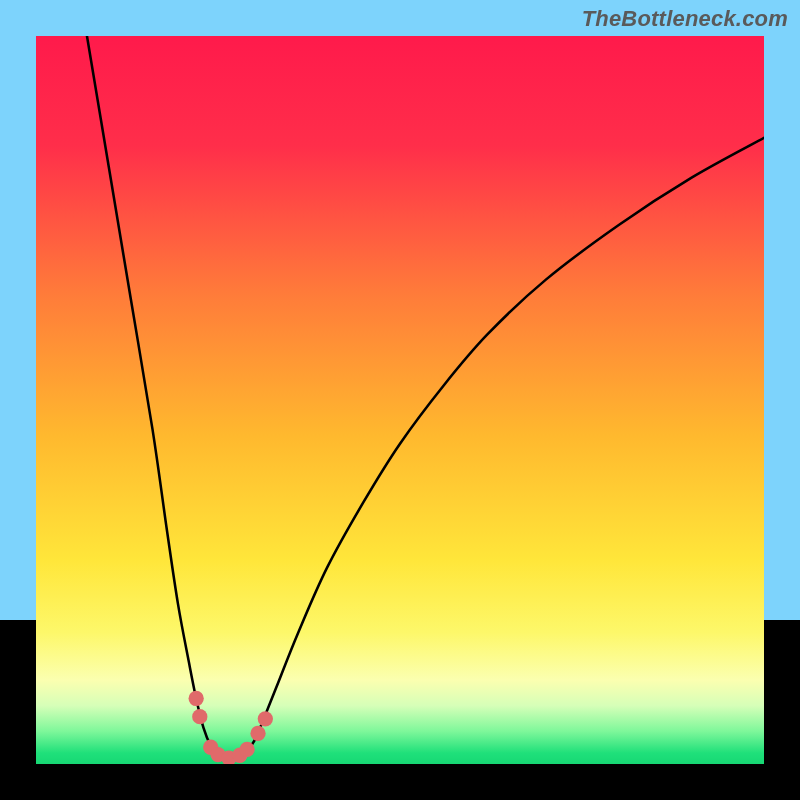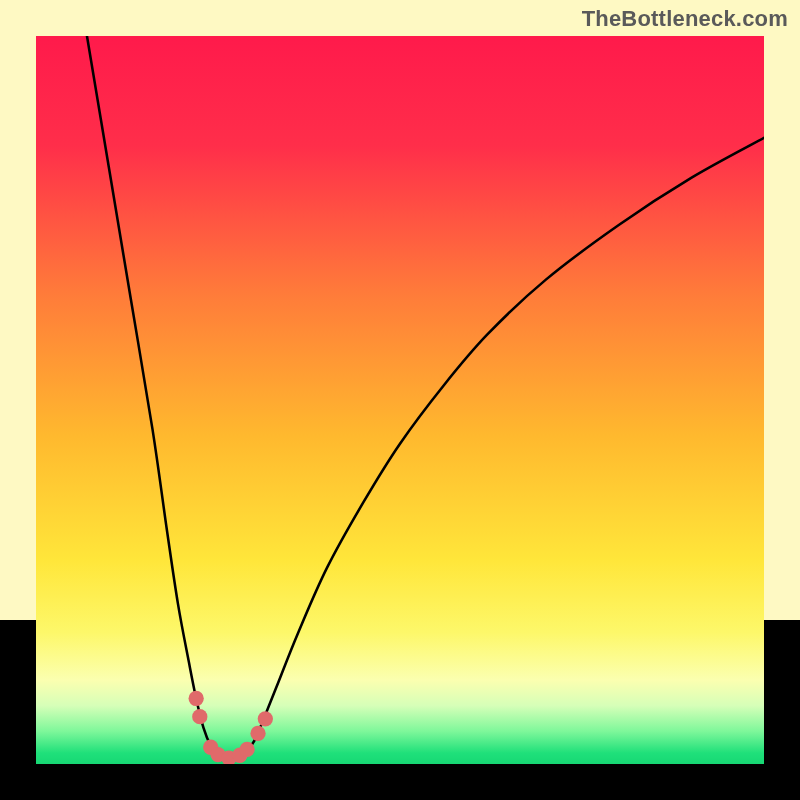--- a/index.html
+++ b/index.html
@@ -9,21 +9,22 @@
     height: 800px;
     background: #000;
     overflow: hidden;
   }
   .frame {
     position: absolute;
     left: 0;
     top: 0;
     width: 800px;
     height: 620px;
-    background: #fef9c3;
+    background: #7dd3fc;
+    font-style: italic;
   }
   .plot-area {
     position: absolute;
     left: 36px;
     top: 36px;
     width: 728px;
     height: 728px;
     overflow: hidden;
   }
   .gradient {

